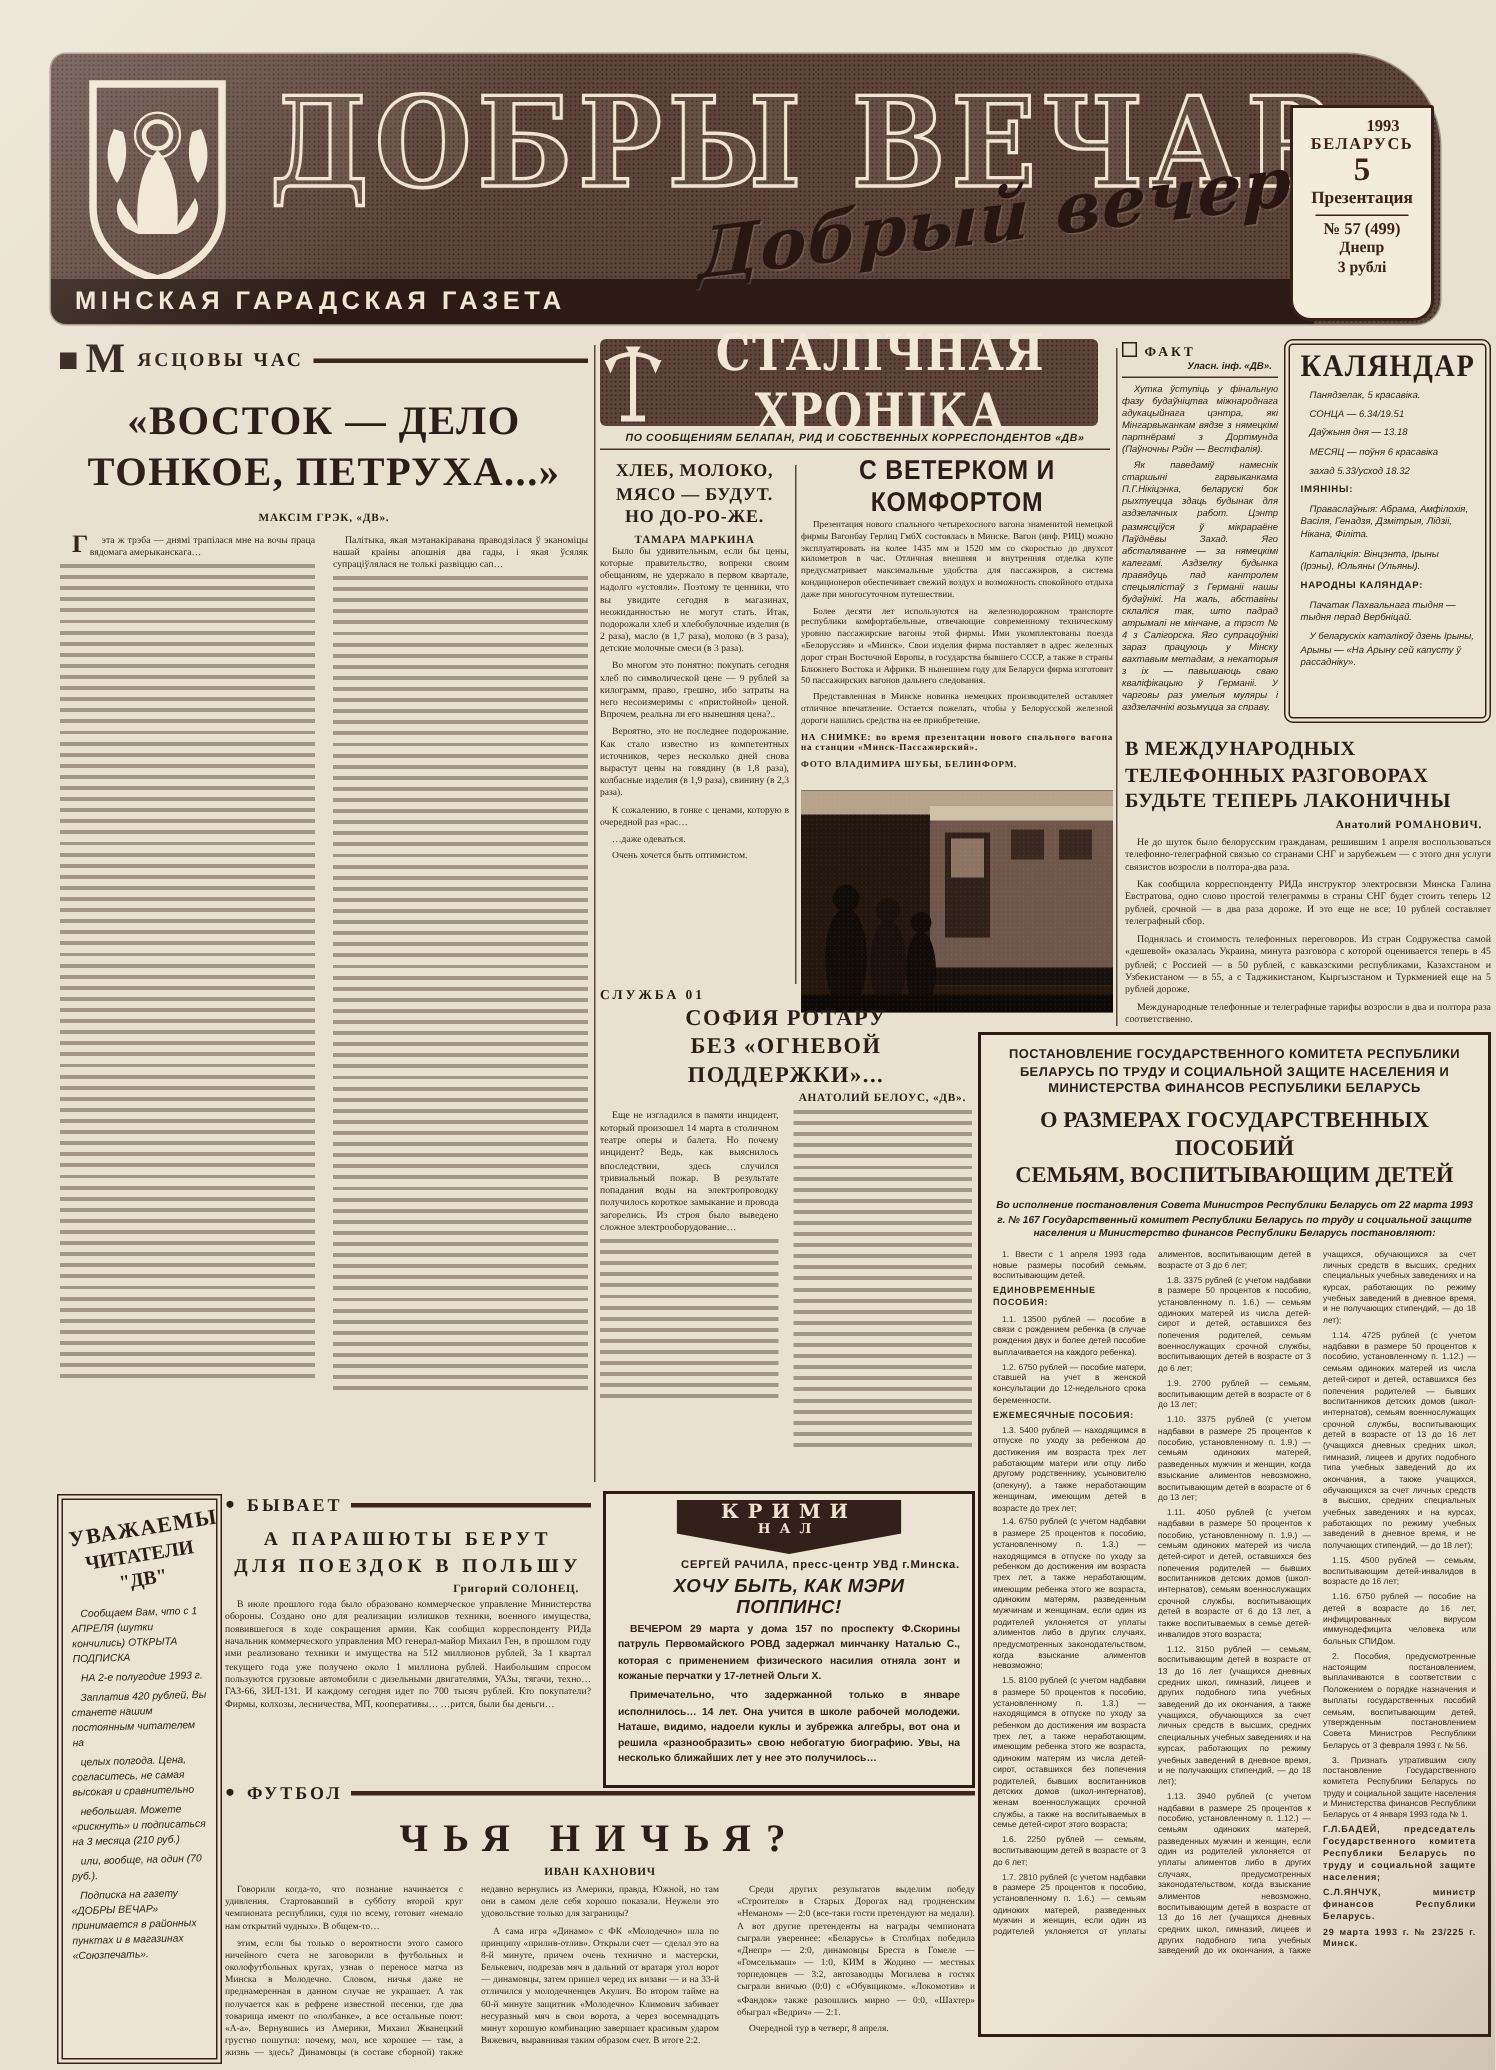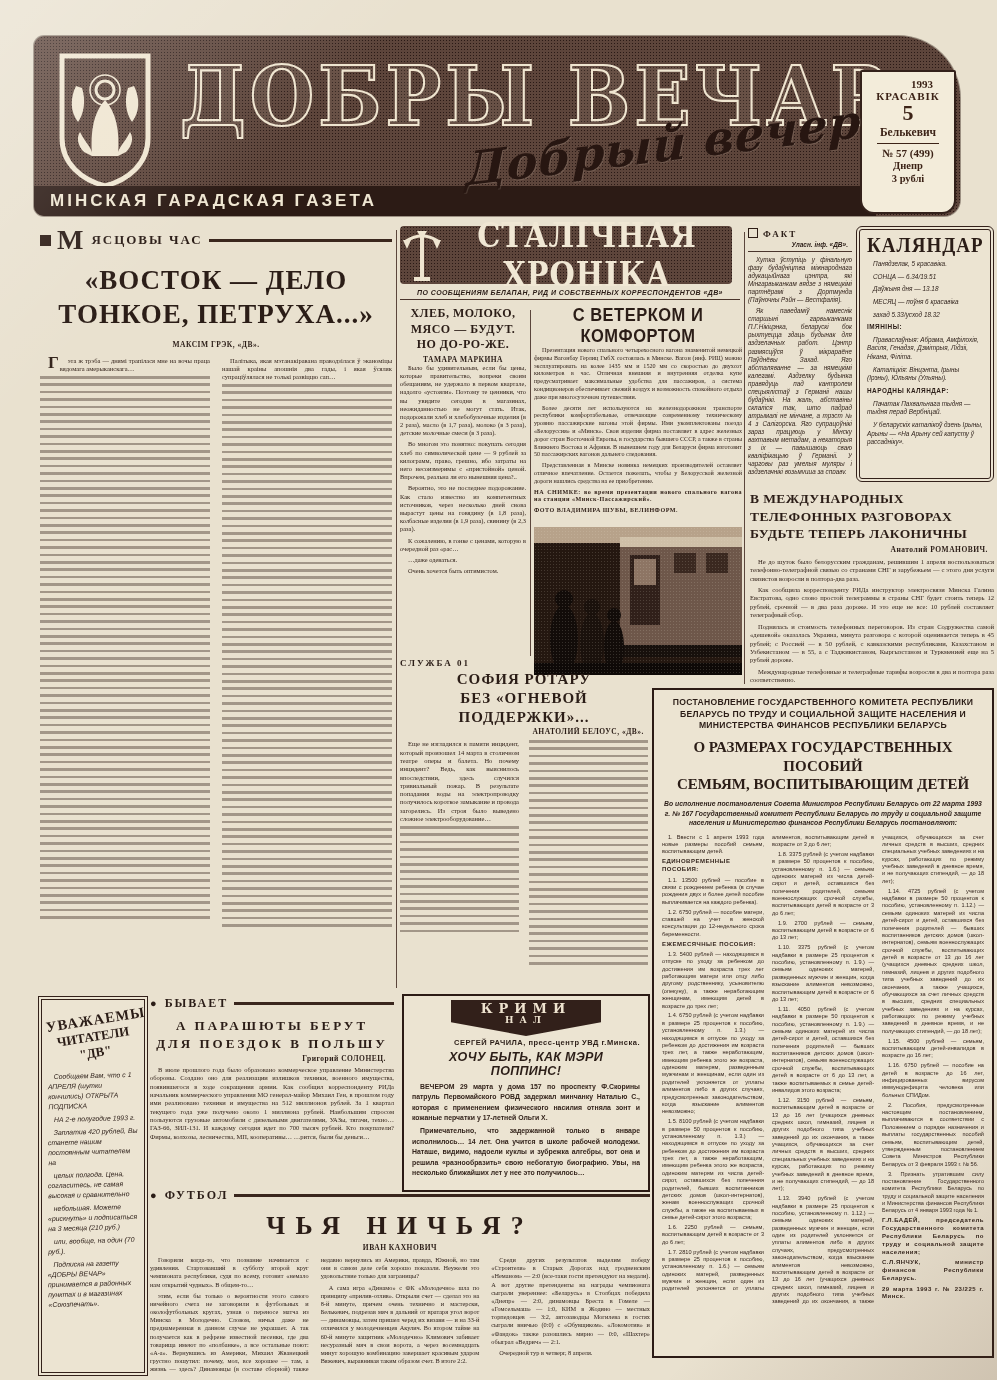--- a/index.html
+++ b/index.html
@@ -152,23 +152,23 @@
     <path d="M20 34 C14 46 14 60 22 70 C28 62 30 48 26 36 Z" fill="#efe5d0"></path>
     <path d="M78 34 C84 46 84 60 76 70 C70 62 68 48 72 36 Z" fill="#efe5d0"></path>
     <path d="M24 80 C30 92 38 98 36 104 L28 100 C22 94 20 86 24 80 Z" fill="#efe5d0"></path>
     <path d="M74 80 C68 92 60 98 62 104 L70 100 C76 94 78 86 74 80 Z" fill="#efe5d0"></path>
   </svg>
   <div id="mast-title" class="abs">ДОБРЫ ВЕЧАР</div>
   <div id="mast-script" class="abs">Добрый вечер</div>
   <div id="mast-strip" class="abs">МІНСКАЯ ГАРАДСКАЯ ГАЗЕТА</div>
   <div id="datebox" class="abs">
     <div class="y">1993</div>
-    <div class="m">КРАСАВІК</div>
+    <div class="m">БЕЛАРУСЬ</div>
     <div class="d">5</div>
-    <div class="w">Белькевич</div>
+    <div class="w">Презентация</div>
     <hr>
     <div class="iss">№ 57 (499)</div>
     <div class="pl">Днепр</div>
     <div class="pr">3 рублі</div>
   </div>
 </div>
 
 <div id="local" class="abs">
   <div class="sec-head">
     <span class="sq"></span>

